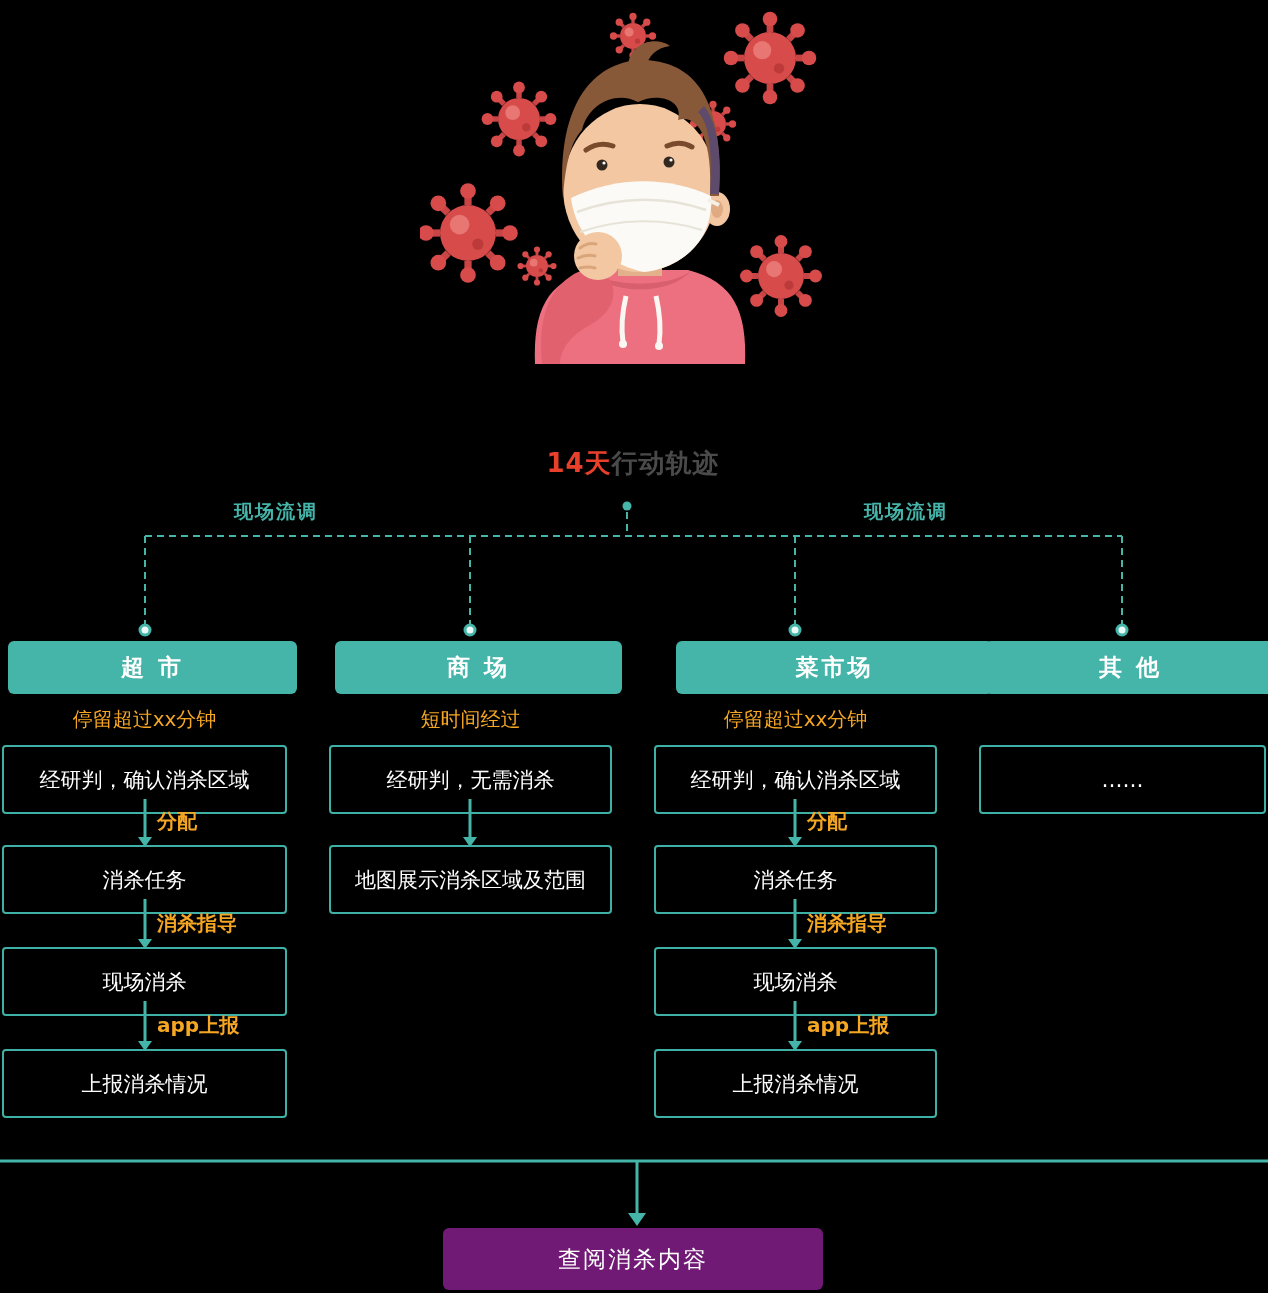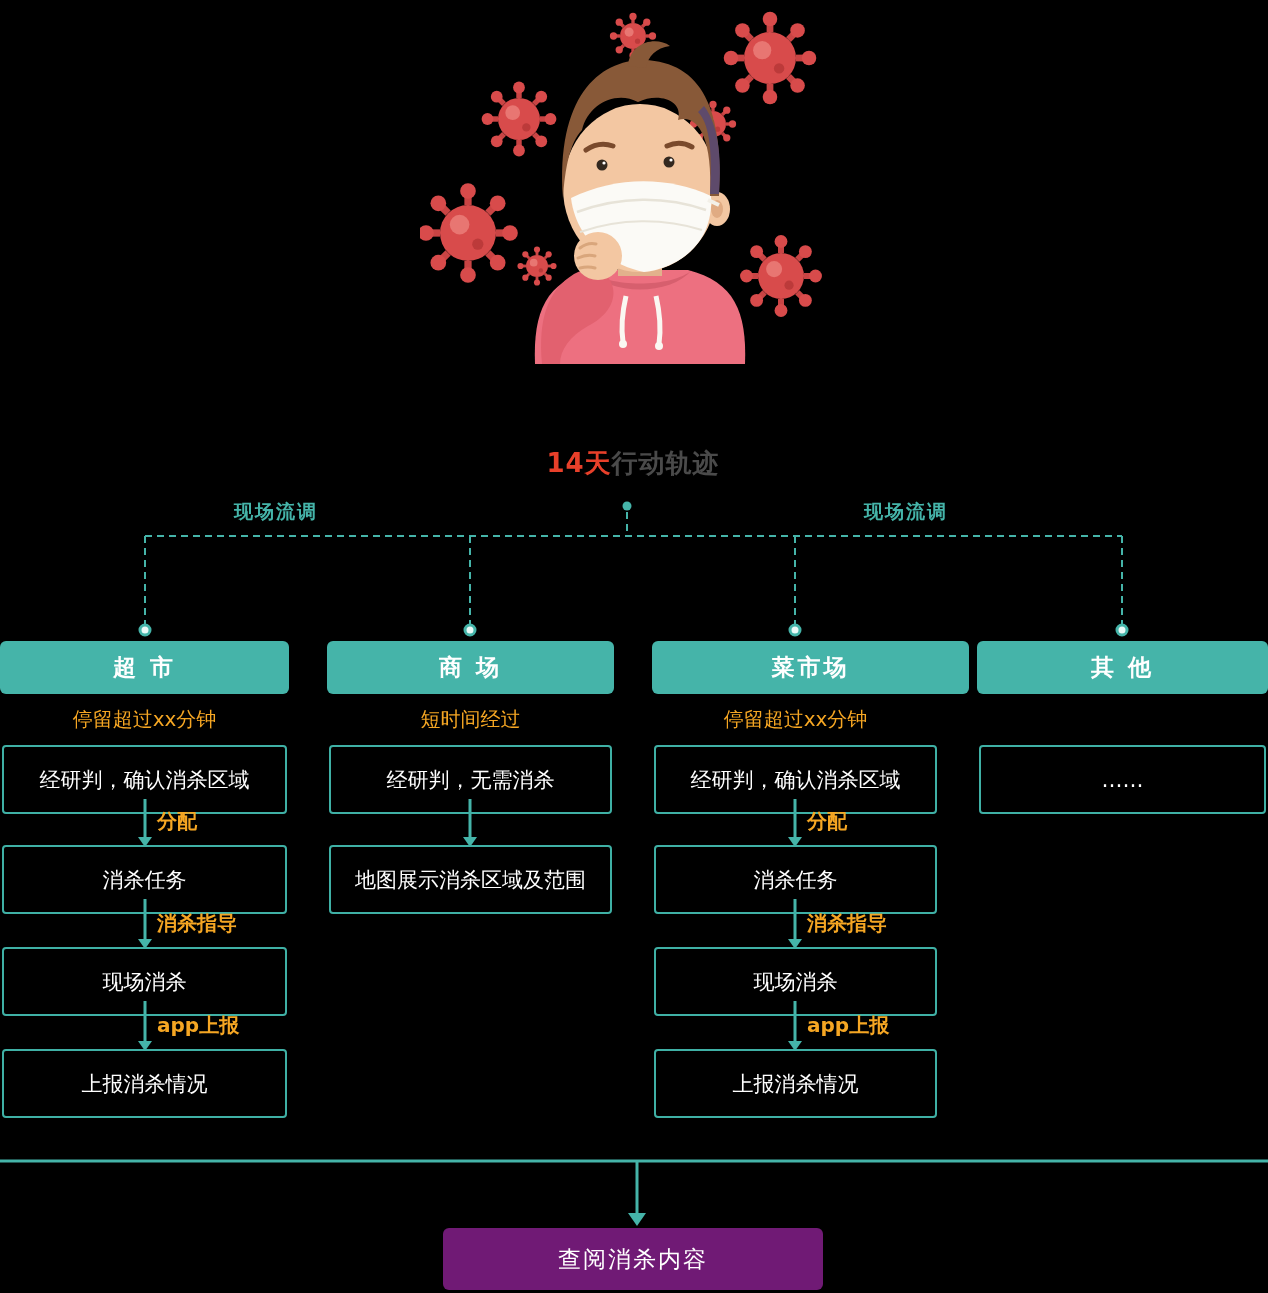--- a/index.html
+++ b/index.html
@@ -17,21 +17,21 @@
     background:#701a75; border-radius:6px; display:flex; align-items:center; justify-content:center;
     color:#fff; font-size:23px; letter-spacing:2px; }
   .subtitle { position:absolute; left:393px; top:446px; width:480px; text-align:center;
     font-size:26px; font-weight:bold; letter-spacing:1px; }
   .subtitle .red { color:#e8402a; }
   .subtitle .gray { color:#4a4a4a; }
   .flow-label { position:absolute; width:140px; text-align:center; color:#45b4a9;
     font-size:19px; font-weight:bold; letter-spacing:2px; }
   .col-header { position:absolute; top:641px; height:53px; background:#45b4a9; border-radius:6px;
     display:flex; align-items:center; justify-content:center; color:#fff; font-size:23px;
-    font-weight:600; letter-spacing:3px; }
+    font-weight:600; letter-spacing:3px;margin-left:8px; }
   .condition { position:absolute; top:706px; text-align:center; color:#f5a623;
     font-size:20px; font-weight:normal; }
   .step-box { position:absolute; height:69px; border:2px solid #3fb0a5; border-radius:4px;
     display:flex; align-items:center; justify-content:center; color:#fff; font-size:21px;
     background:transparent; text-align:center; }
   .arrow-label { position:absolute; color:#f5a623; font-size:20px; font-weight:bold; }
 </style>
 </head>
 <body>
 
@@ -183,21 +183,21 @@
     <span>商 场</span>
   </div>
   <div class="condition" style="left:327px; width:287px;">短时间经过</div>
   <div class="step-box" style="left:329px; width:283px; top:745px;">
     <span>经研判，无需消杀</span>
   </div>
   <div class="step-box" style="left:329px; width:283px; top:845px;">
     <span>地图展示消杀区域及范围</span>
   </div>
 
-  <div class="col-header" style="left:652px; width:317px;">
+  <div class="col-header" style="left:668px; width:317px;">
     <span>菜市场</span>
   </div>
   <div class="condition" style="left:652px; width:287px;">停留超过xx分钟</div>
   <div class="step-box" style="left:654px; width:283px; top:745px;">
     <span>经研判，确认消杀区域</span>
   </div>
   <div class="arrow-label" style="left:807px; top:808px;">分配</div>
   <div class="step-box" style="left:654px; width:283px; top:845px;">
     <span>消杀任务</span>
   </div>

